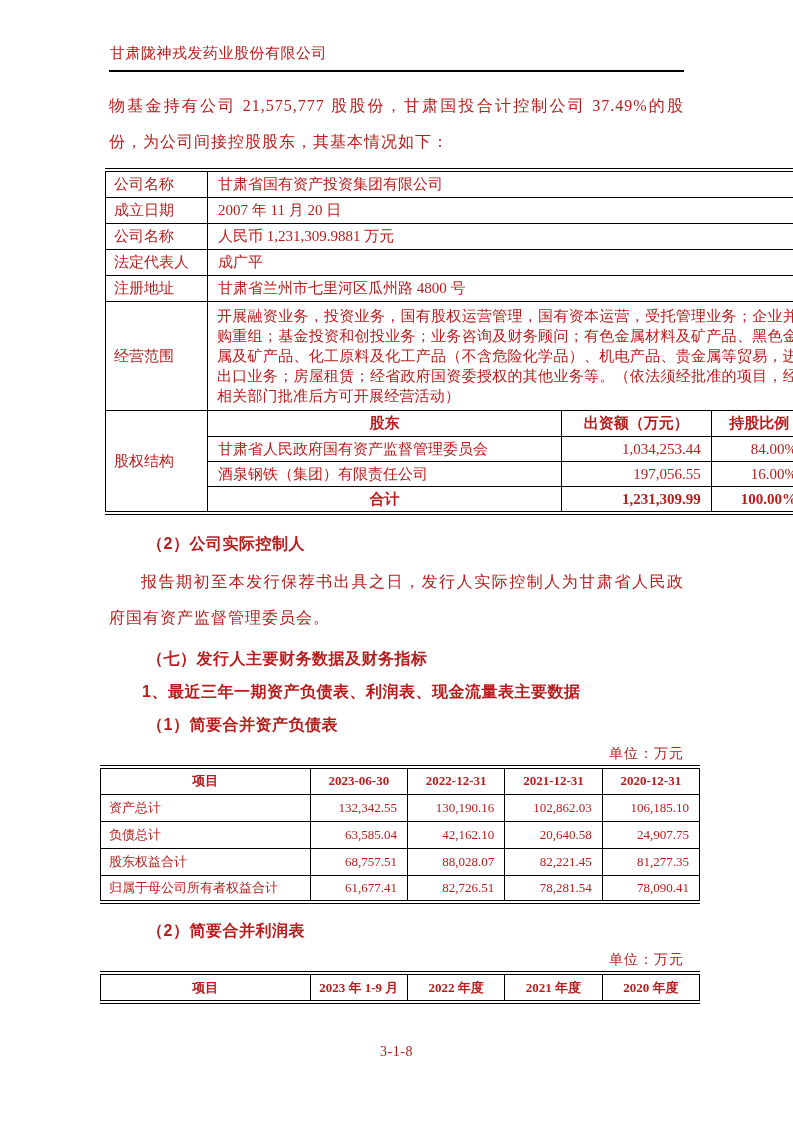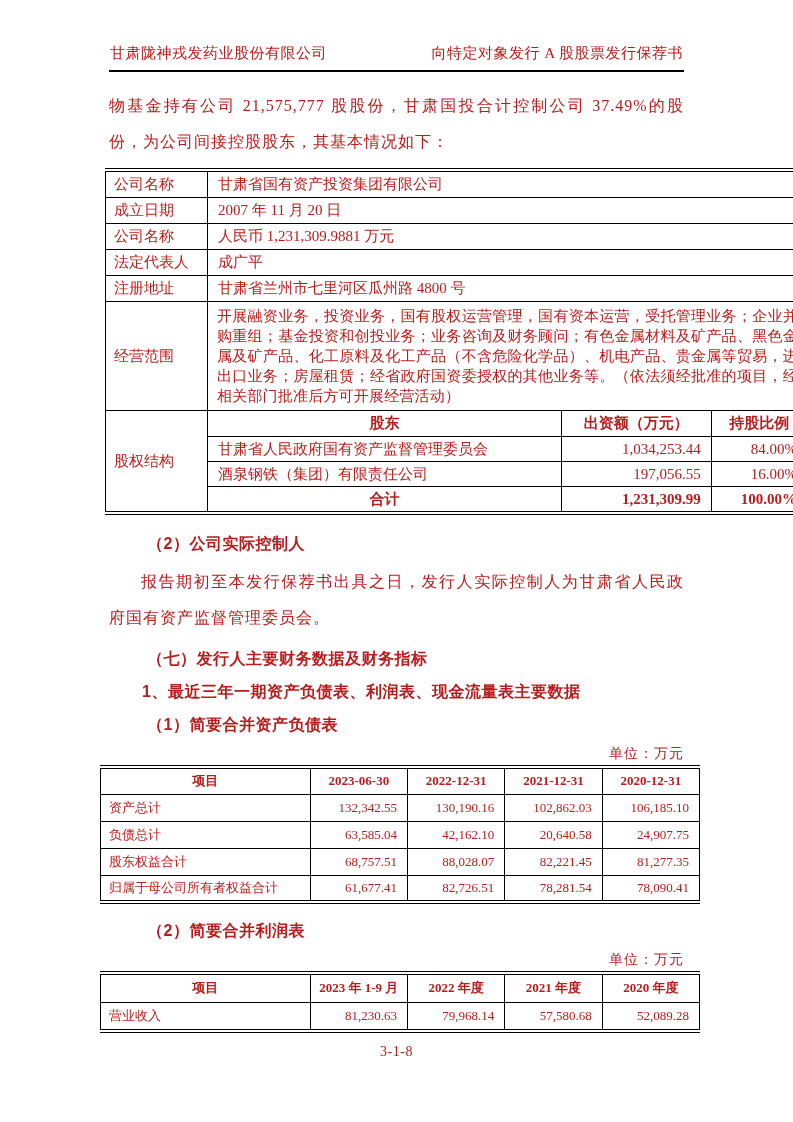--- a/index.html
+++ b/index.html
@@ -91,21 +91,20 @@
     text-align: center; font-size: 14px; letter-spacing: 0.5px;
   }
 </style>
 </head>
 <body>
 
 <div class="page">
 
   <div class="doc-header">
     <span>甘肃陇神戎发药业股份有限公司</span>
-    <span>向特定对象发行 A 股股票发行保荐书</span>
   </div>
 
   <p class="para intro">物基金持有公司 21,575,777 股股份，甘肃国投合计控制公司 37.49%的股份，为公司间接控股股东，其基本情况如下：</p>
 
   <table class="company-table">
     <tbody>
       <tr>
         <td class="info-label">公司名称</td>
         <td class="info-value">甘肃省国有资产投资集团有限公司</td>
       </tr>
@@ -217,25 +216,18 @@
 
   <table class="fin-table">
     <tbody>
       <tr>
         <td class="th col-item">项目</td>
         <td class="th col-val">2023 年 1-9 月</td>
         <td class="th col-val">2022 年度</td>
         <td class="th col-val">2021 年度</td>
         <td class="th col-val">2020 年度</td>
       </tr>
-      <tr>
-        <td class="item">营业收入</td>
-        <td class="num">81,230.63</td>
-        <td class="num">79,968.14</td>
-        <td class="num">57,580.68</td>
-        <td class="num">52,089.28</td>
-      </tr>
     </tbody>
   </table>
 
   <div class="page-footer">3-1-8</div>
 
 </div>
 
 </body></html>

